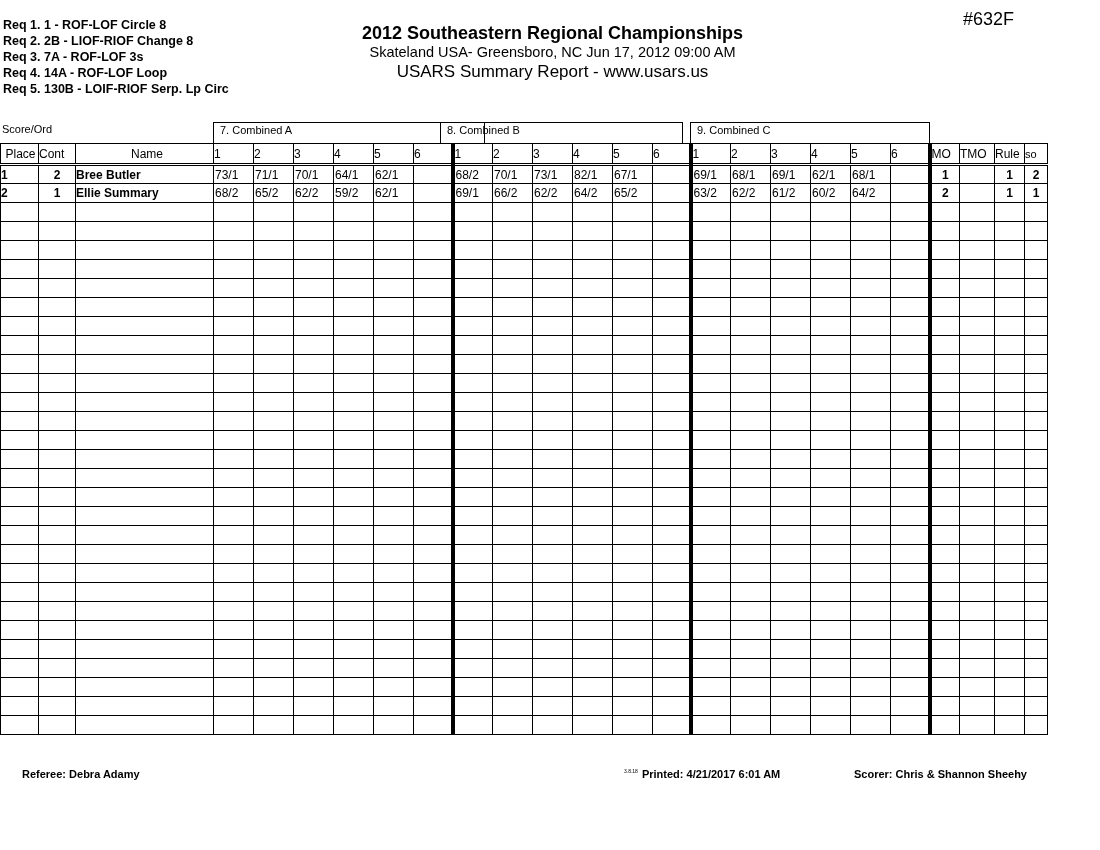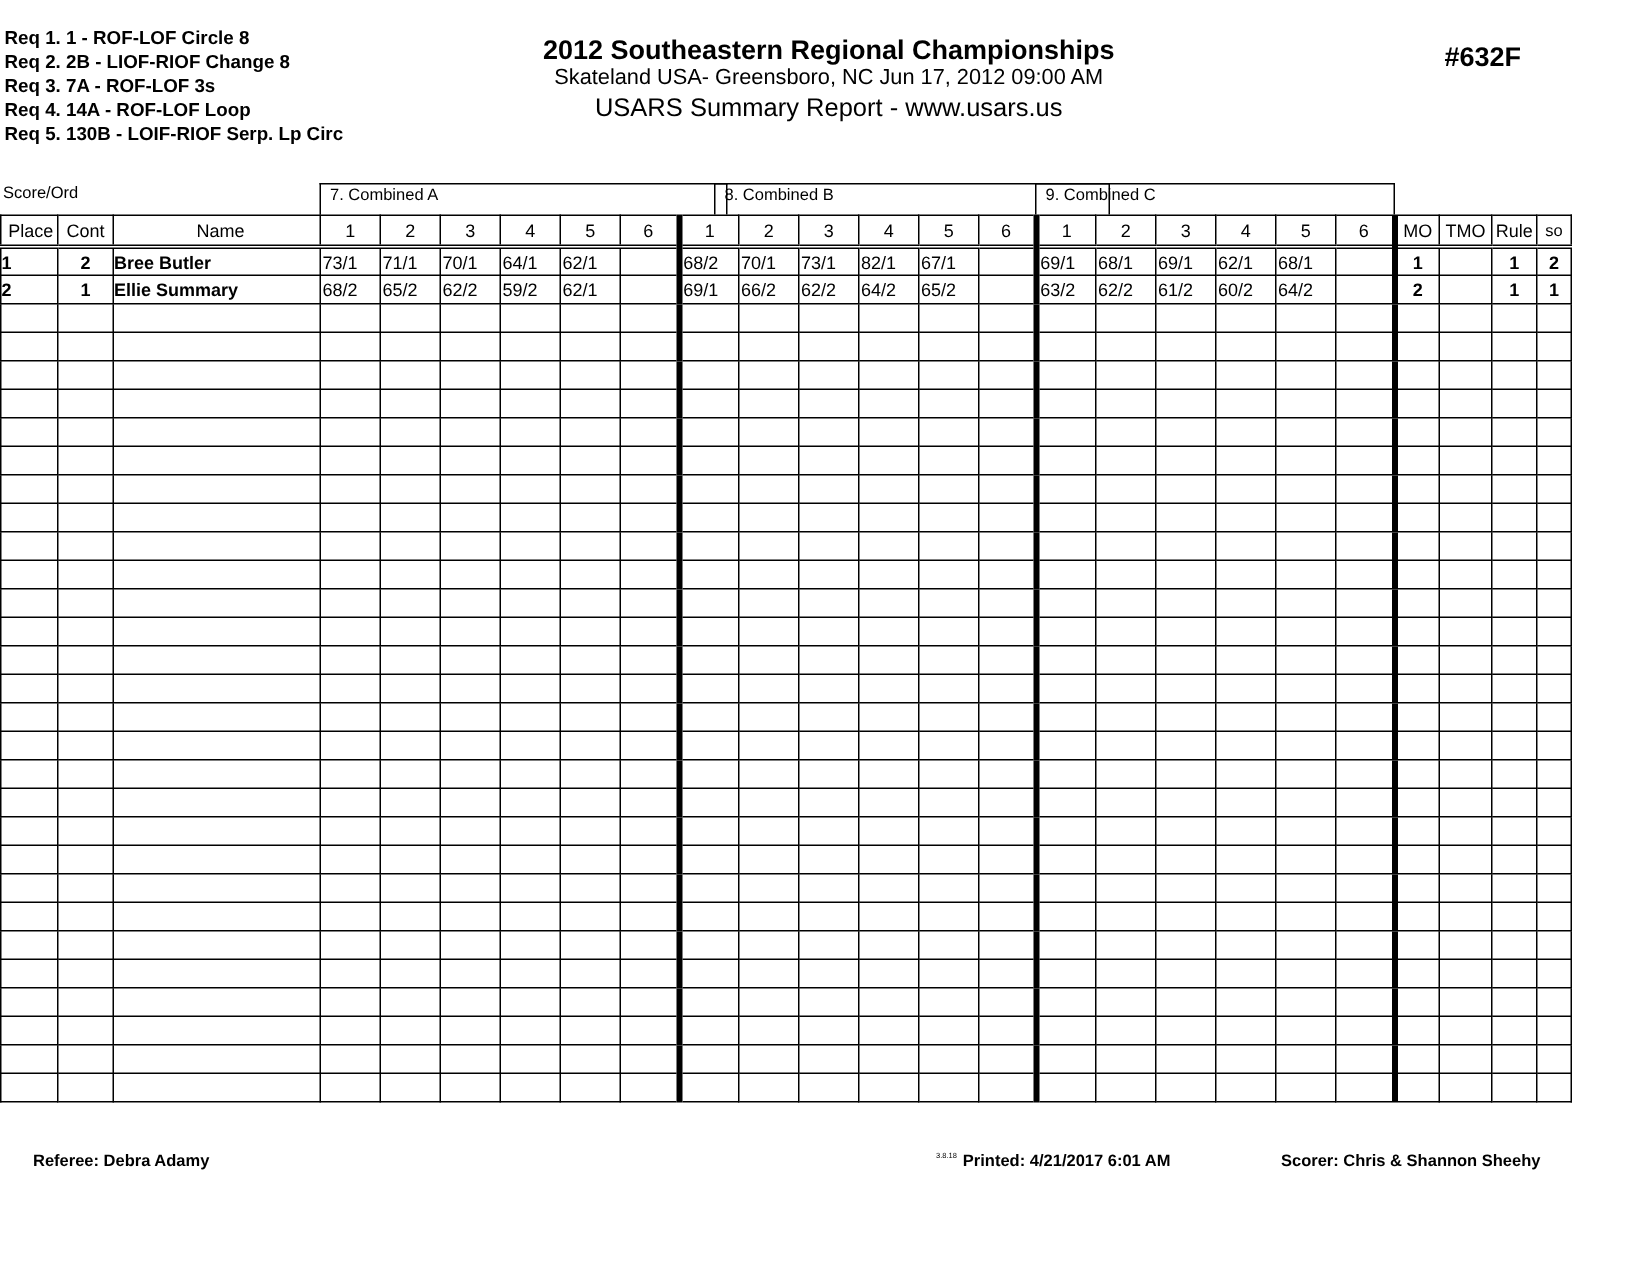--- a/index.html
+++ b/index.html
@@ -4,28 +4,28 @@
 <style>
   html, body { margin: 0; padding: 0; background: #ffffff; }
   body { width: 1100px; height: 850px; position: relative; overflow: hidden; font-family: "Liberation Sans", sans-serif; color: #000; }
   .reqs { position: absolute; left: 3px; top: 17px; font-size: 12.5px; font-weight: bold; line-height: 16px; }
   .reqs div { white-space: nowrap; }
   .title-block { position: absolute; left: 280px; width: 545px; top: 22px; text-align: center; }
   .t1 { font-size: 18px; font-weight: bold; line-height: 22px; }
   .t2 { font-size: 14.5px; line-height: 17px; }
   .t3 { font-size: 19.5px; font-weight: bold; line-height: 25px; }
   .t4 { font-size: 17px; line-height: 22px; }
-  .event-id { position: absolute; left: 963px; top: 28px; font-size: 18px; font-weight: bold; }
+  .event-id { position: absolute; left: 963px; top: 9px; font-size: 18px; font-weight: normal; }
 
   .scoreord { position: absolute; left: 2px; top: 123px; font-size: 11px; }
   .group-hdr { position: absolute; top: 122px; height: 21px; border: 1px solid #000; border-bottom: none; font-size: 11px; box-sizing: border-box; padding-left: 6px; line-height: 14px; }
 
   table.grid { position: absolute; left: 0; top: 143px; border-collapse: collapse; table-layout: fixed; width: 1047px; }
   table.grid td, table.grid th { border: 1px solid #000; height: 19px; padding: 0; font-size: 12px; box-sizing: border-box; overflow: hidden; white-space: nowrap; }
-  table.grid th { font-weight: normal; font-size: 12px; text-align: center; height: 21px; border-bottom: 3px double #000; }
+  table.grid th { font-weight: normal; font-size: 12px; text-align: left; height: 21px; border-bottom: 3px double #000; }
   table.grid th.left { text-align: center; padding-left: 2px; }
   table.grid td.score { font-size: 12px; text-align: left; padding-left: 1px; }
   td.place { text-align: left; padding-left: 5px; font-weight: bold; font-size: 13px; }
   td.cont { text-align: center; font-weight: bold; font-size: 13px; }
   td.name { text-align: left; padding-left: 5px; font-weight: bold; font-size: 13px; }
   td.small-c { text-align: center; font-weight: bold; font-size: 13px; }
   .thick-l { border-left: 4px solid #000 !important; }
 
   .footer { position: absolute; top: 768px; font-size: 11px; font-weight: bold; white-space: nowrap; margin-left: 19px; }
   .ver { font-size: 5px; vertical-align: top; font-weight: normal; margin-right: 4px; }
@@ -43,21 +43,21 @@
 
 <div class="title-block">
   <div class="t1">2012 Southeastern Regional Championships</div>
   <div class="t2">Skateland USA- Greensboro, NC  Jun 17, 2012  09:00 AM</div>
   <div class="t4">USARS Summary Report - www.usars.us</div>
 </div>
 <div class="event-id">#632F</div>
 
 <div class="scoreord">Score/Ord</div>
 <div class="group-hdr" style="left:213px;width:272px;">7.   Combined A</div>
-<div class="group-hdr" style="left:476px;width:264px;">8.   Combined B</div>
+<div class="group-hdr" style="left:440px;width:243px;">8.   Combined B</div>
 <div class="group-hdr" style="left:690px;width:240px;">9.   Combined C</div>
 
 <table class="grid" id="grid">
   <colgroup>
     <col style="width:38px">
       <col style="width:37px">
       <col style="width:138px">
     <col style="width:40px">
       <col style="width:40px">
       <col style="width:40px">

